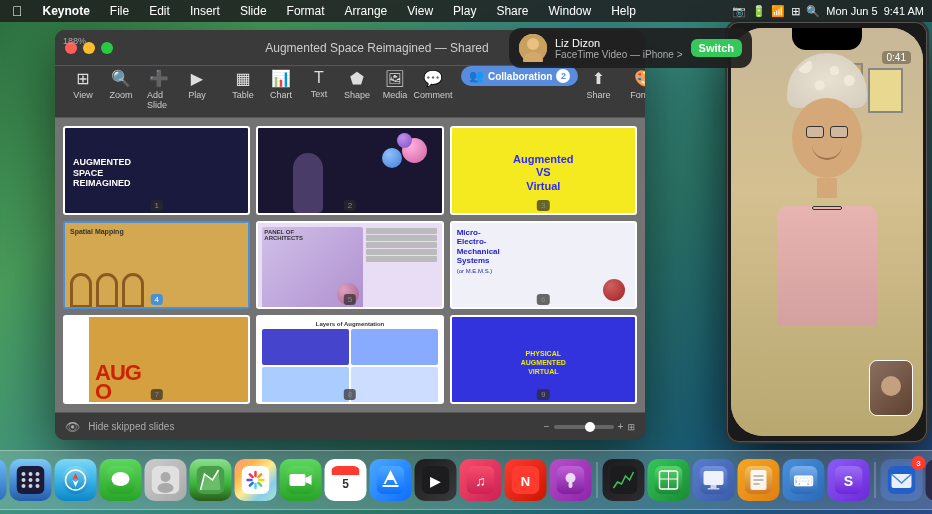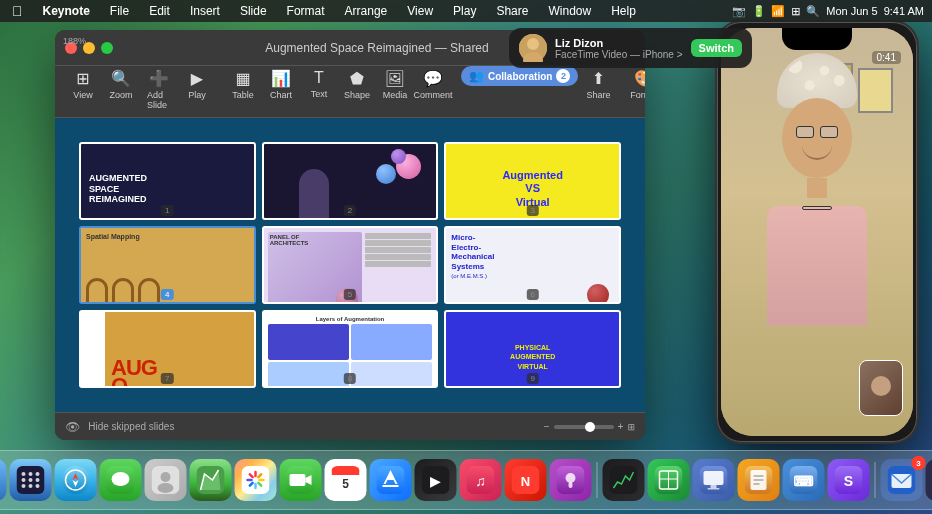--- a/index.html
+++ b/index.html
@@ -84,21 +84,21 @@
       font-size: 12px;
       color: #fff;
       flex-shrink: 0;
     }
     .facetime-info {
       flex: 1;
     }
     .facetime-name {
       color: #fff;
       font-size: 11px;
-      font-weight: 700;
+      font-weight: 400;
     }
     .facetime-sub {
       color: #aaa;
       font-size: 10px;
     }
     .facetime-switch-btn {
       background: #34c759;
       color: #fff;
       border: none;
       border-radius: 6px;
@@ -204,23 +204,23 @@
       display: flex;
       height: calc(100% - 36px - 52px - 28px);
       overflow: hidden;
     }
     .slide-grid {
       flex: 1;
       display: grid;
       grid-template-columns: repeat(3, 1fr);
       grid-template-rows: repeat(3, 1fr);
       gap: 6px;
-      padding: 24px;
+      padding: 8px;
       overflow-y: auto;
-      background: #0c4a6e;
+      background: #737373;
     }
     .slide-thumb {
       background: #fff;
       border-radius: 3px;
       overflow: hidden;
       position: relative;
       cursor: pointer;
       border: 2px solid transparent;
     }
     .slide-thumb.selected { border-color: #4a90d9; }
@@ -271,25 +271,25 @@
       border-radius: 50%;
       top: -3px;
       left: 60%;
       transform: translateX(-50%);
     }
 
     
     .iphone {
       position: absolute;
       top: 22px;
-      right: 15px;
+      right: 5px;
       width: 200px;
       height: 420px;
       background: #1a1a1a;
-      border-radius: 24px;
+      border-radius: 12px;
       box-shadow: 0 0 0 2px #333, 0 20px 60px rgba(0,0,0,0.8), inset 0 0 0 1px #555;
       overflow: hidden;
       z-index: 60;
     }
     .iphone-screen {
       position: absolute;
       top: 6px;
       left: 4px;
       right: 4px;
       bottom: 6px;

